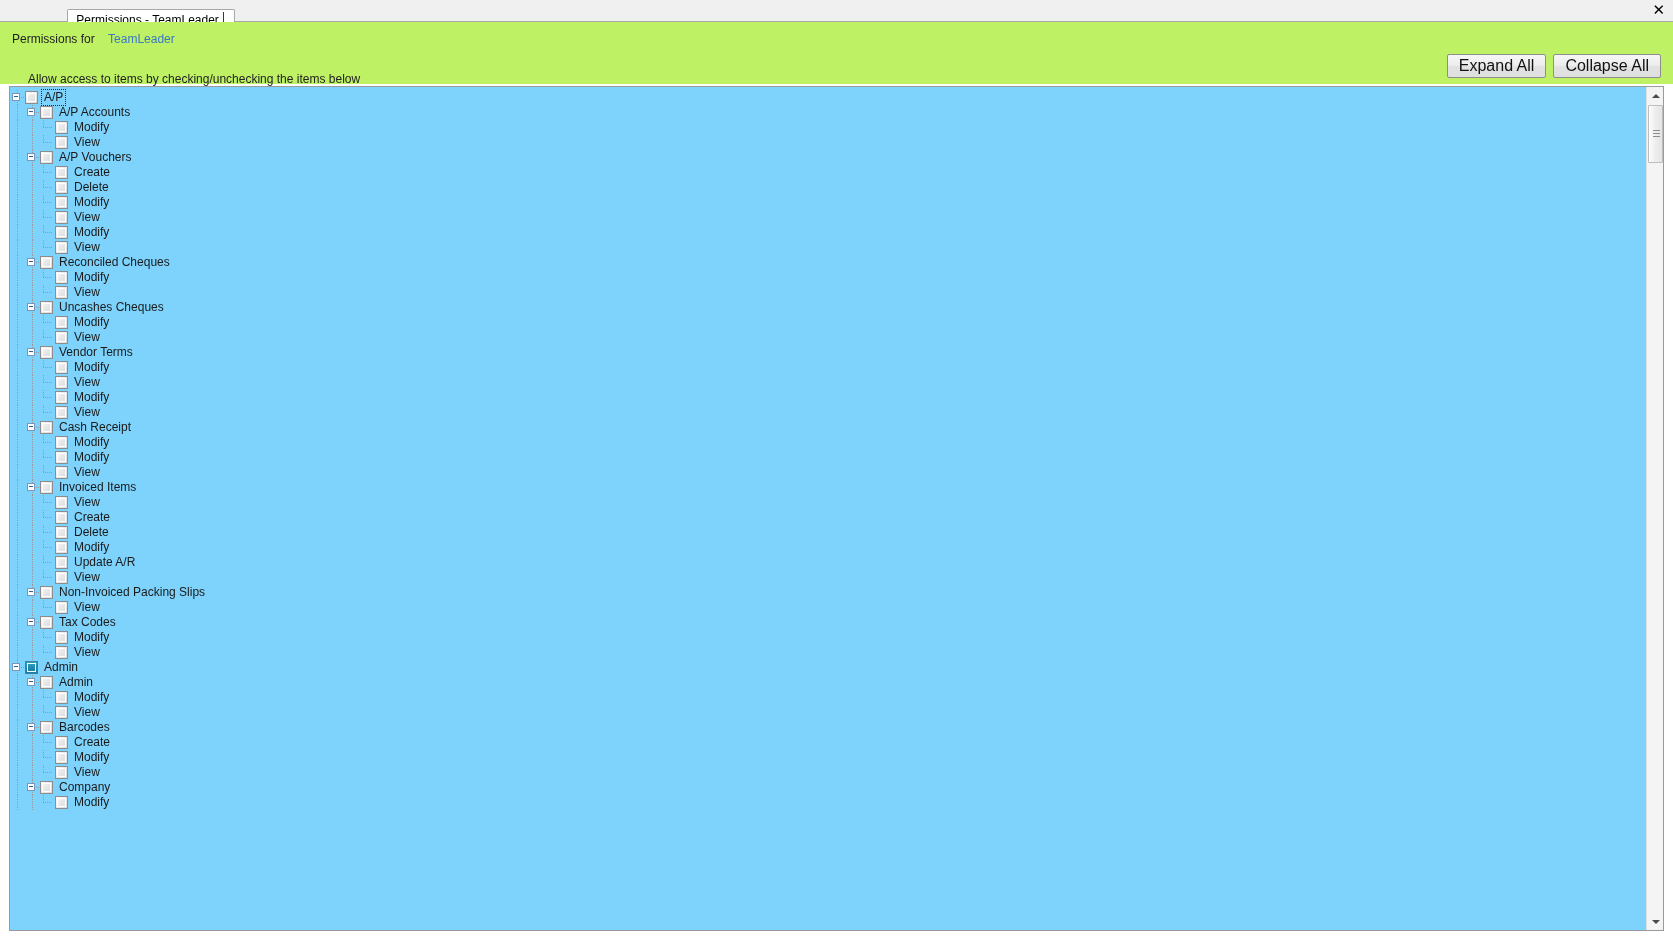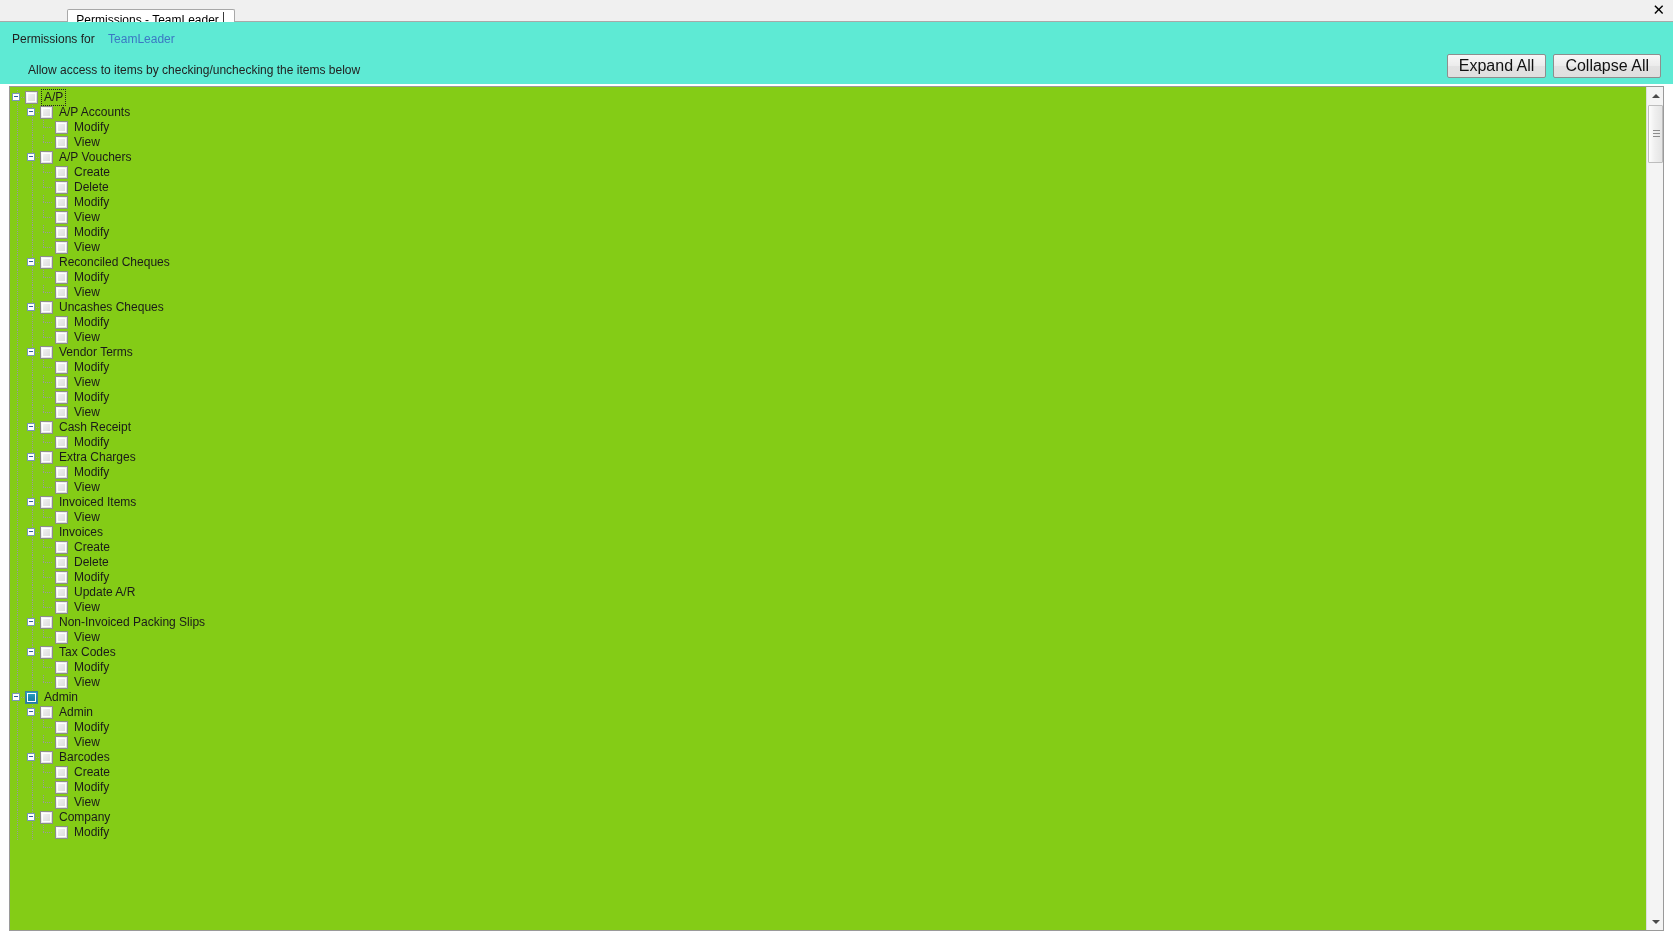--- a/index.html
+++ b/index.html
@@ -64,40 +64,40 @@
     font-size: 15px;
     font-weight: bold;
     line-height: 16px;
     color: #000;
     cursor: pointer;
     font-family: "DejaVu Sans", sans-serif;
   }
 
   
   .header-band {
-    background: #5eead4;
+    background: #bef264;
     height: 62px;
     box-sizing: border-box;
     position: relative;
   }
   .perm-for {
     position: absolute;
     left: 12px;
     top: 10px;
     font-size: 12px;
     color: #222;
   }
   .perm-role {
     color: #3b78c3;
     margin-left: 10px;
   }
   .allow-text {
     position: absolute;
     left: 28px;
-    top: 41px;
+    top: 50px;
     font-size: 12px;
     color: #222;
   }
   .btn-row {
     position: absolute;
     right: 12px;
     top: 32px;
     display: flex;
     gap: 7px;
   }
@@ -113,21 +113,21 @@
     line-height: 13px;
   }
 
   
   .tree-panel {
     position: absolute;
     left: 9px;
     top: 86px;
     width: 1655px;
     height: 845px;
-    background: #84cc16;
+    background: #7dd3fc;
     border: 1px solid #9a9a9a;
     box-sizing: border-box;
     overflow: hidden;
   }
   .tree-scrollarea {
     position: absolute;
     left: 0; top: 0;
     right: 18px; bottom: 0;
     overflow: hidden;
   }
@@ -499,28 +499,20 @@
         </div>
         <div class="row">
           <span class="ind line"></span>
           <span class="ind line"></span>
           <span class="leafc last"></span>
           <span class="cb"></span>
           <span class="lbl">Modify</span>
         </div>
         <div class="row">
           <span class="ind line"></span>
-          <span class="exp">
-            <i></i>
-          </span>
-          <span class="cb"></span>
-          <span class="lbl">Extra Charges</span>
-        </div>
-        <div class="row">
-          <span class="ind line"></span>
           <span class="ind line"></span>
           <span class="leafc"></span>
           <span class="cb"></span>
           <span class="lbl">Modify</span>
         </div>
         <div class="row">
           <span class="ind line"></span>
           <span class="ind line"></span>
           <span class="leafc last"></span>
           <span class="cb"></span>
@@ -533,28 +525,20 @@
           </span>
           <span class="cb"></span>
           <span class="lbl">Invoiced Items</span>
         </div>
         <div class="row">
           <span class="ind line"></span>
           <span class="ind line"></span>
           <span class="leafc last"></span>
           <span class="cb"></span>
           <span class="lbl">View</span>
-        </div>
-        <div class="row">
-          <span class="ind line"></span>
-          <span class="exp">
-            <i></i>
-          </span>
-          <span class="cb"></span>
-          <span class="lbl">Invoices</span>
         </div>
         <div class="row">
           <span class="ind line"></span>
           <span class="ind line"></span>
           <span class="leafc"></span>
           <span class="cb"></span>
           <span class="lbl">Create</span>
         </div>
         <div class="row">
           <span class="ind line"></span>

